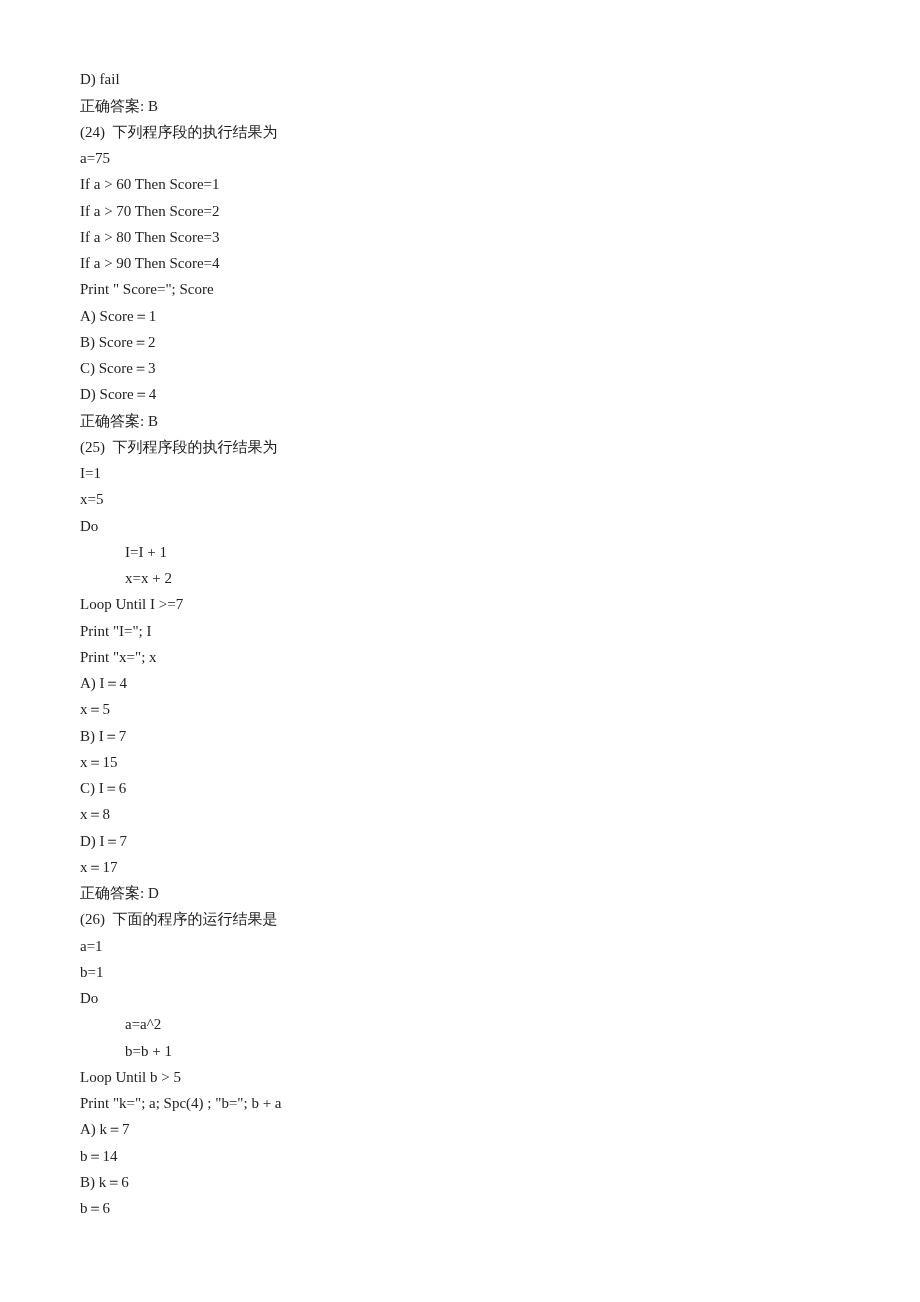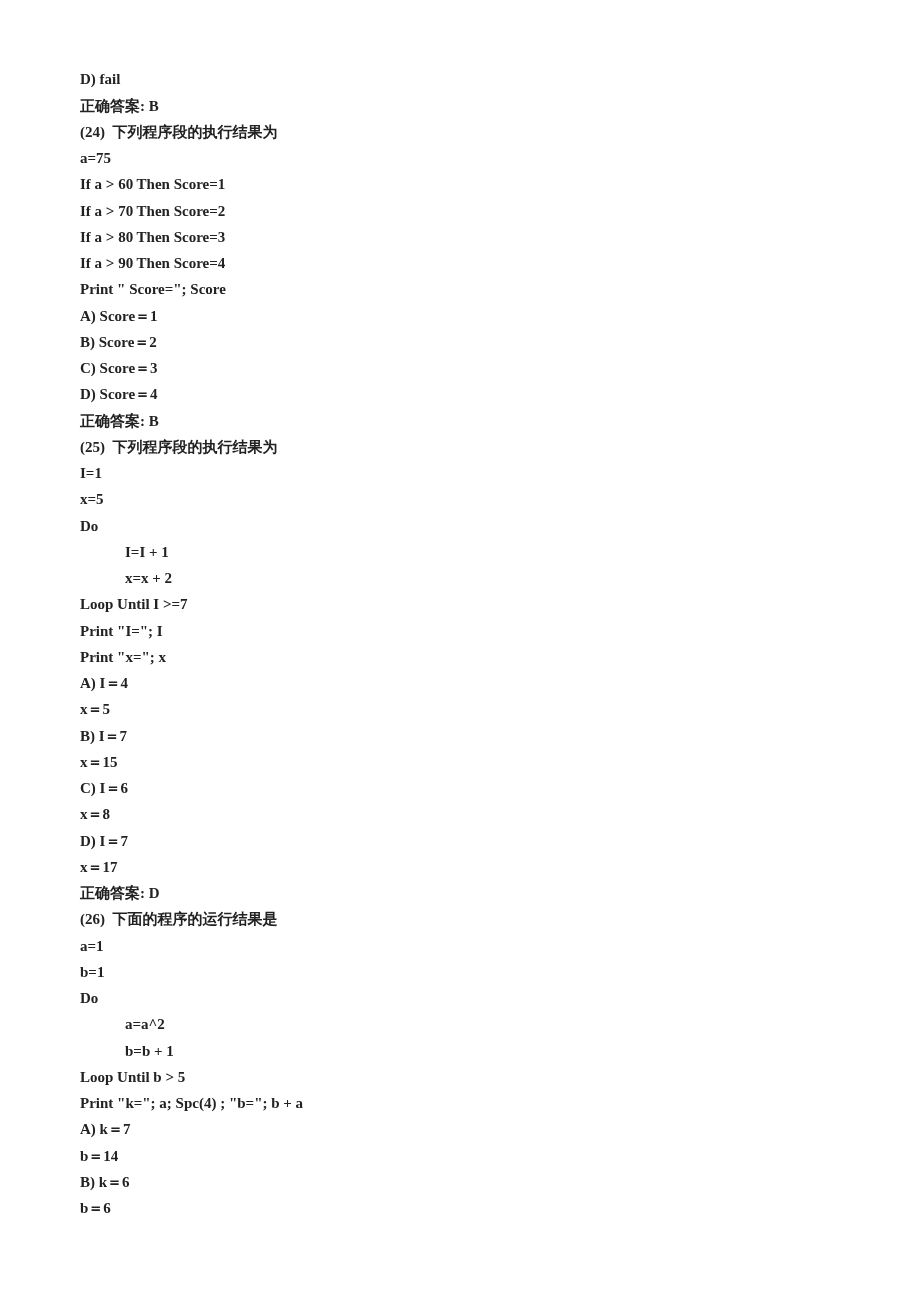--- a/index.html
+++ b/index.html
@@ -1,19 +1,18 @@
 <!DOCTYPE html>
 <html><head>
   <meta charset="utf-8">
   <style>
     * {
       margin: 0;
       padding: 0;
       box-sizing: border-box;
-      font-weight: bold;
     }
     body {
       background: #ffffff;
       font-family: "SimSun", "宋体", serif;
       font-size: 15px;
       color: #222222;
       padding: 40px 80px;
       line-height: 1.7;
     }
     .content-block {

